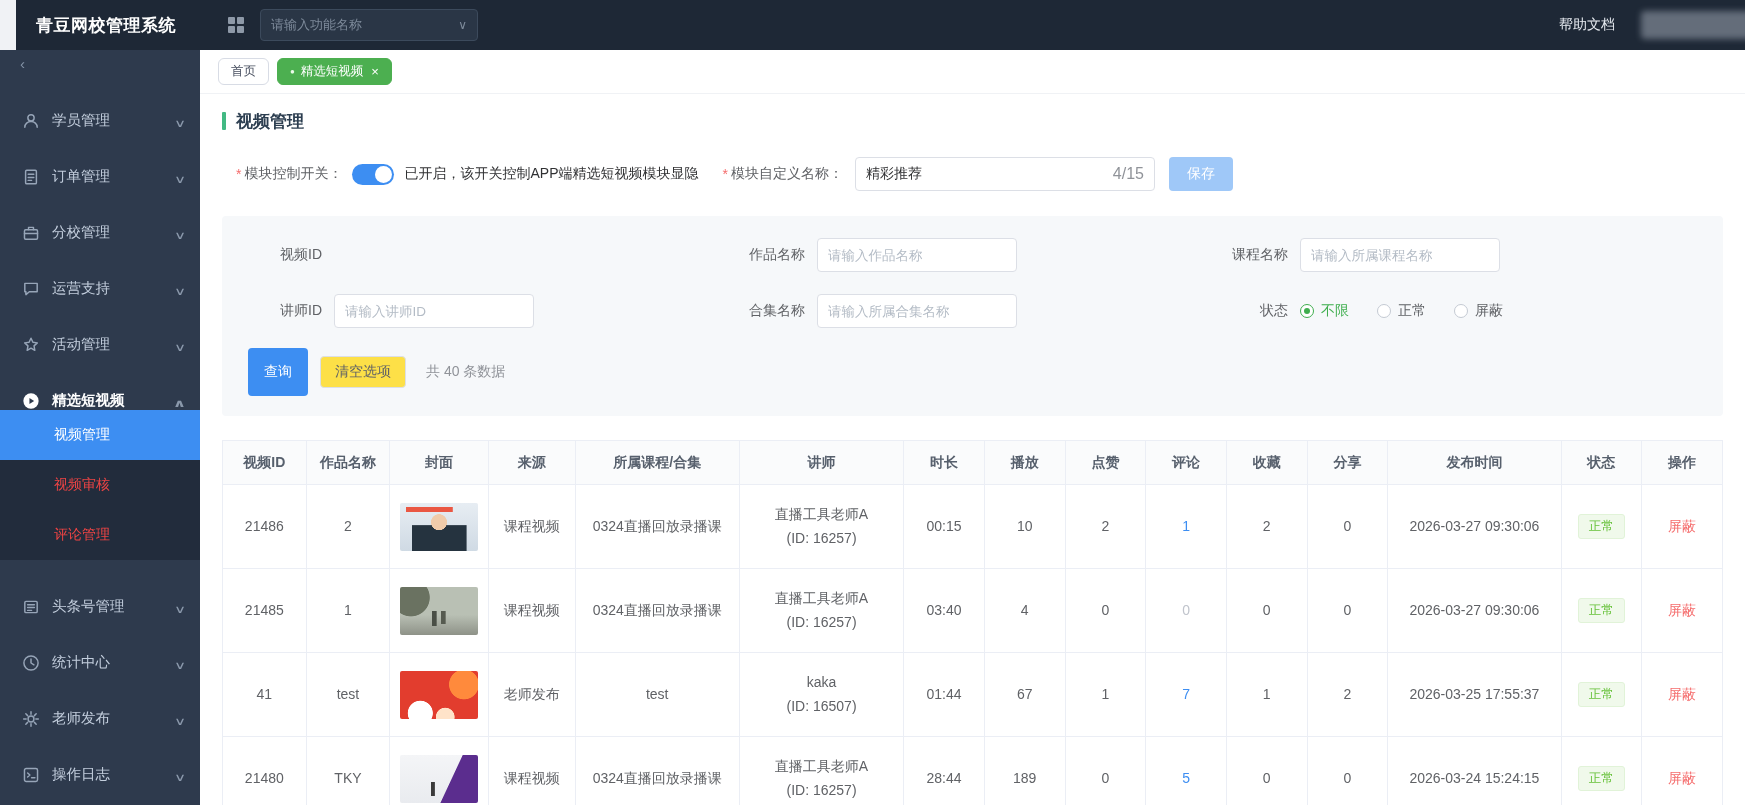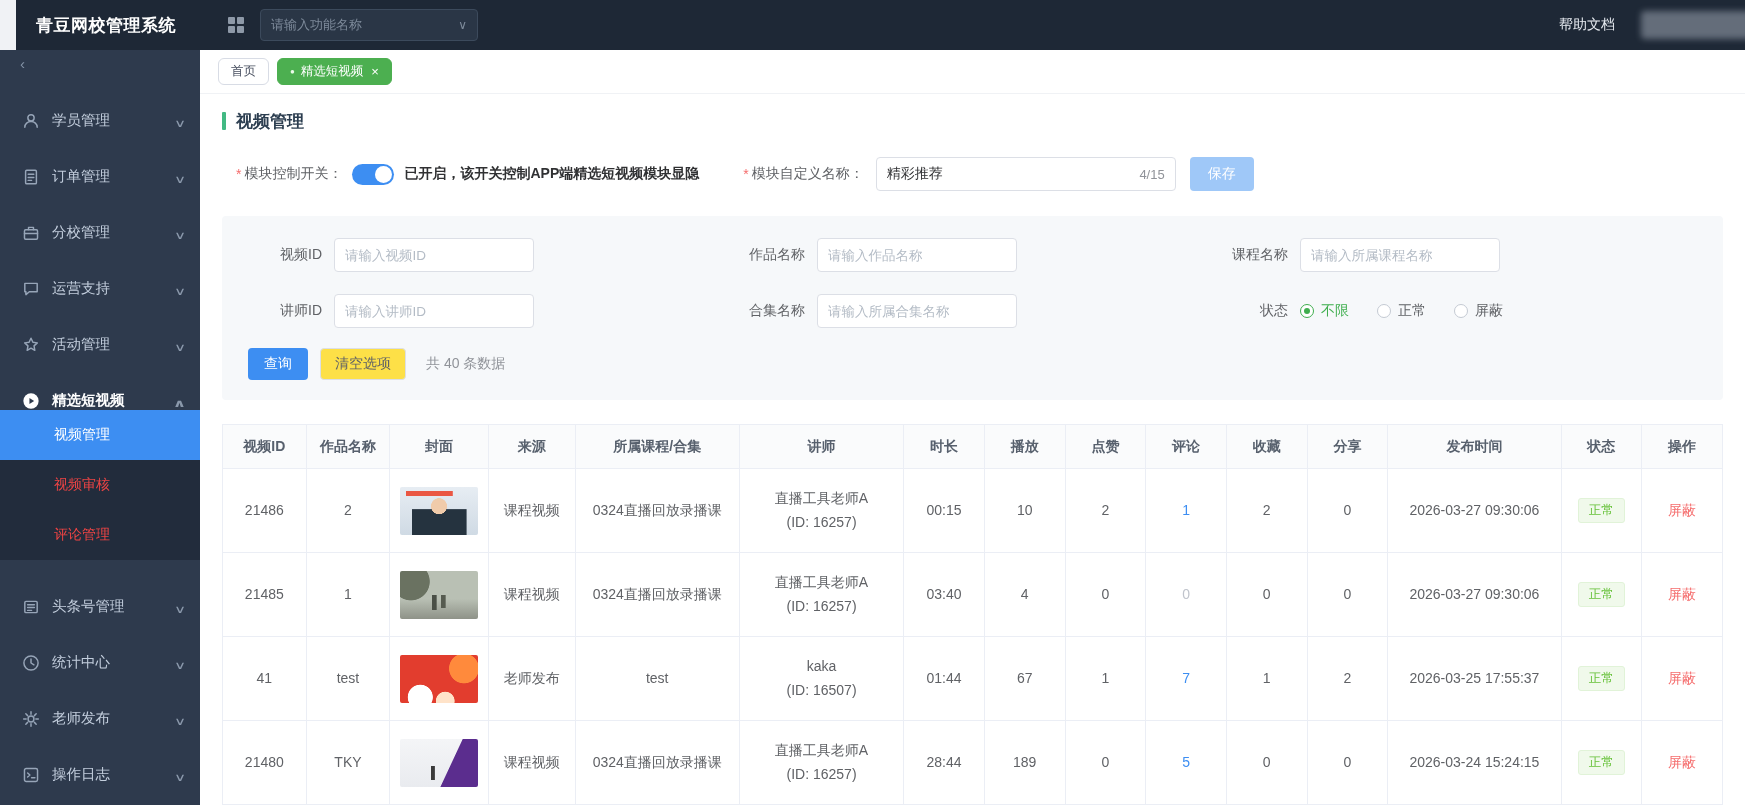--- a/index.html
+++ b/index.html
@@ -47,44 +47,44 @@
 
   .page-title { display:flex; align-items:center; gap:10px; margin-bottom:24px; height:22px; }
   .page-title .bar { width:4px; height:18px; background:#42b983; border-radius:1px; }
   .page-title h2 { font-size:17px; color:#2c3e50; font-weight:bold; }
 
   .module-row { display:flex; align-items:center; height:36px; margin:0 0 24px 14px; font-size:14px; }
   .req { color:#f56c6c; margin-right:3px; }
   .module-row .lab { color:#606266; }
   .switch { width:42px; height:21px; border-radius:11px; background:#3d8ef2; position:relative; margin:0 10px; cursor:pointer; flex:none; }
   .switch .knob { position:absolute; right:2px; top:2px; width:17px; height:17px; border-radius:50%; background:#fff; }
-  .switch-text { font-weight:bold; color:#303133; margin-right:44px; }
+  .switch-text { font-weight:normal; color:#303133; margin-right:24px; }
   .name-input { width:300px; height:34px; border:1px solid #dcdfe6; border-radius:4px; display:flex; align-items:center;
                 padding:0 10px; margin-left:12px; background:#fff; }
   .name-input input { flex:1; border:none; outline:none; font-size:14px; color:#303133; font-family:inherit; background:transparent; }
-  .name-input .counter { color:#909399; font-size:13px; margin-left:8px; }
+  .name-input .counter { color:#909399; font-size:16px; margin-left:8px; }
   .save-btn { margin-left:14px; height:34px; padding:0 18px; background:#9fc8f8; color:#fff; border:none; border-radius:4px;
               font-size:14px; cursor:pointer; }
 
   .filter-panel { background:#f6f8fa; border-radius:4px; padding:22px 26px 20px; margin-bottom:24px; }
   .filter-grid { display:grid; grid-template-columns:1fr 1fr 1fr; row-gap:22px; margin-bottom:20px; }
   .field { display:flex; align-items:center; height:34px; }
   .field .flab { min-width:74px; text-align:right; margin-right:12px; color:#606266; font-size:14px; white-space:nowrap; }
   .field input { width:200px; height:34px; border:1px solid #dcdfe6; border-radius:4px; padding:0 10px;
                  font-size:13.5px; color:#303133; background:#fff; font-family:inherit; outline:none; }
   input::placeholder { color:#b4bcc6; }
   .radio-group { display:flex; align-items:center; gap:28px; }
   .radio { display:flex; align-items:center; gap:7px; font-size:14px; color:#606266; cursor:pointer; }
   .radio .rc { width:14px; height:14px; border:1px solid #c4cad3; border-radius:50%; background:#fff; position:relative; flex:none; }
   .radio.sel { color:#3fae4e; }
   .radio.sel .rc { border-color:#3fae4e; }
   .radio.sel .rc::after { content:""; position:absolute; left:3px; top:3px; right:3px; bottom:3px; background:#3fae4e; border-radius:50%; }
 
   .filter-actions { display:flex; align-items:center; gap:12px; }
-  .btn-primary { height:32px; padding:0 16px; background:#3d8ef2; color:#fff; border:none; border-radius:4px; font-size:14px; cursor:pointer; }
+  .btn-primary { height:48px; padding:0 16px; background:#3d8ef2; color:#fff; border:none; border-radius:4px; font-size:14px; cursor:pointer; }
   .btn-plain { height:32px; padding:0 14px; background:#fde047; color:#606266; border:1px solid #dcdfe6; border-radius:4px; font-size:14px; cursor:pointer; }
   .total-text { color:#909399; font-size:14px; margin-left:8px; }
 
   
   table.data-table { width:100%; border-collapse:collapse; table-layout:fixed;
                      border-top:1px solid #ebeef5; border-left:1px solid #ebeef5; }
   .data-table th, .data-table td { border-right:1px solid #ebeef5; border-bottom:1px solid #ebeef5;
                                    text-align:center; font-size:14px; color:#606266; overflow:hidden; }
   .data-table th { height:44px; background:#fafbfc; font-weight:bold; color:#57606d; }
   .data-table td { height:84px; padding:6px 4px; line-height:1.6; }
@@ -287,21 +287,20 @@
         <input value="精彩推荐" style="">
         <span class="counter">4/15</span>
       </span>
       <button class="save-btn">保存</button>
     </div>
 
     <div class="filter-panel">
       <div class="filter-grid">
         <div class="field">
           <span class="flab">视频ID</span>
-          <input placeholder="请输入视频ID" style="">
         </div>
         <div class="field">
           <span class="flab">作品名称</span>
           <input placeholder="请输入作品名称" style="">
         </div>
         <div class="field">
           <span class="flab">课程名称</span>
           <input placeholder="请输入所属课程名称" style="">
         </div>
         <div class="field">

